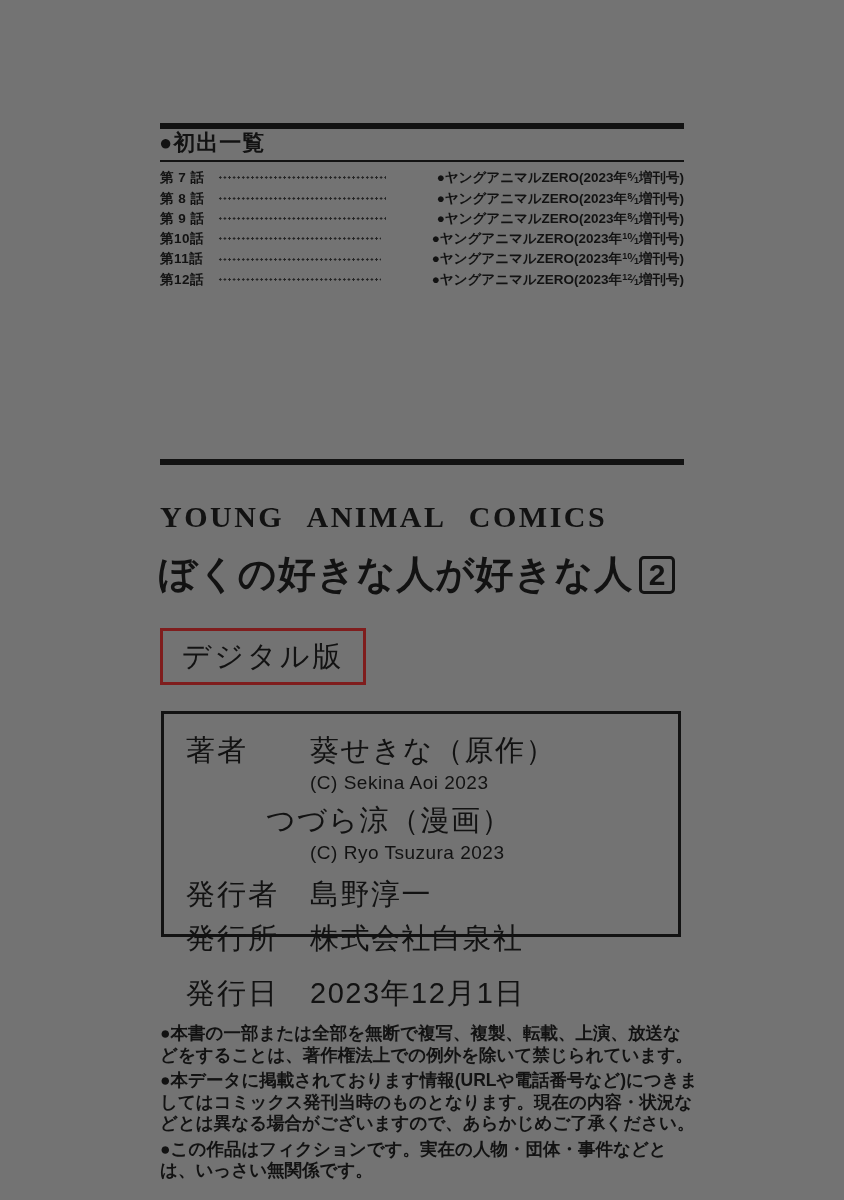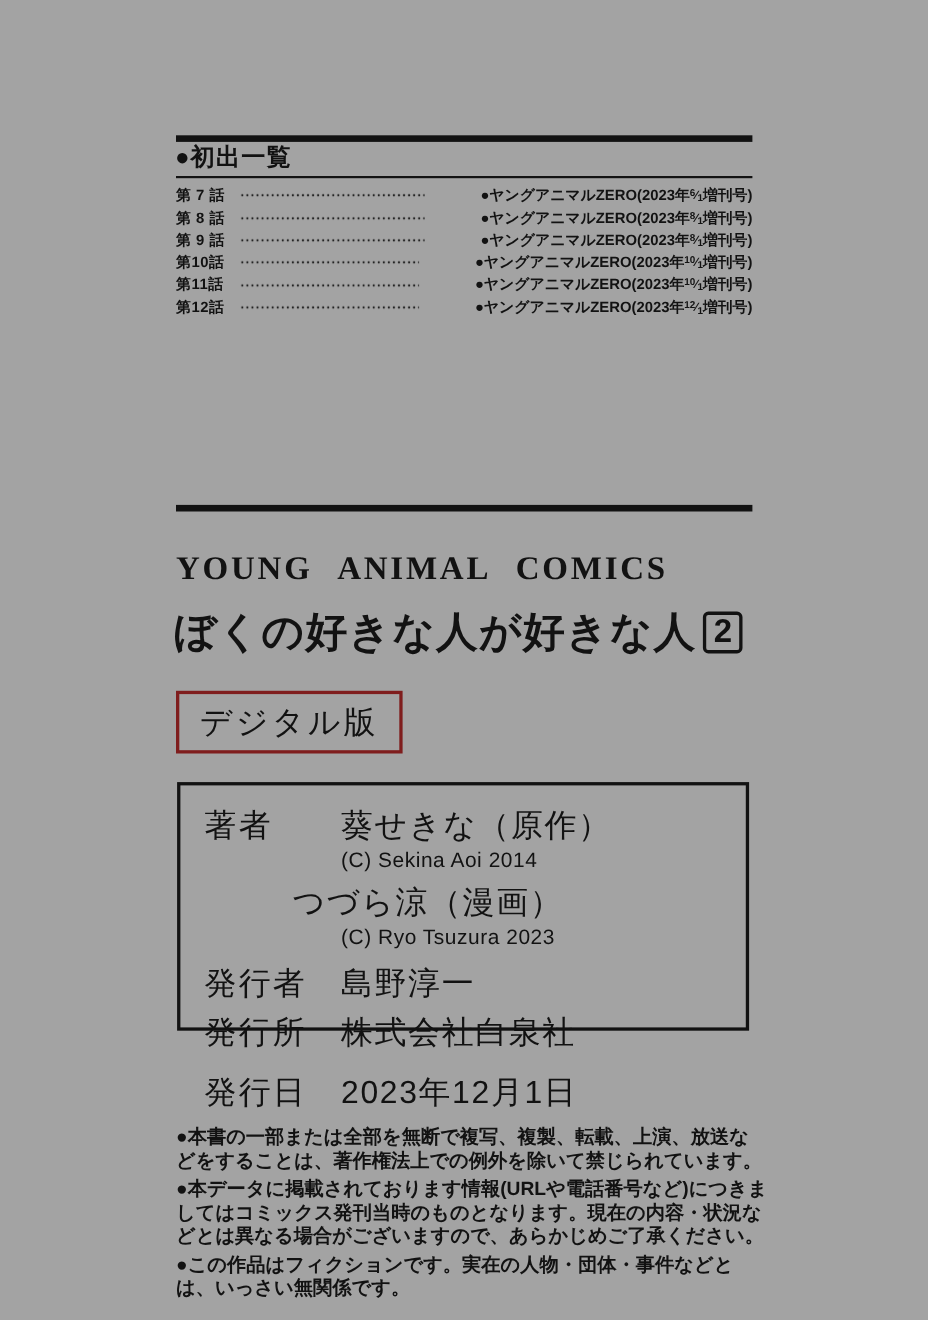--- a/index.html
+++ b/index.html
@@ -1,18 +1,18 @@
 <!DOCTYPE html>
 <html><head>
 <meta charset="utf-8">
 <style>
   * { box-sizing: border-box; }
   html,body { margin:0; padding:0; background:#fff; }
   .page {
-    position:relative; width:844px; height:1200px; background:#a3a3a3;
+    position:relative; width:844px; height:1200px; background:#737373;
     font-family:"Liberation Sans","DejaVu Sans",sans-serif; color:#121212;
     overflow:hidden;
   }
 
   
   .rule-thick { position:absolute; left:160px; width:524px; height:6px; background:#121212; }
   .rule-thin  { position:absolute; left:160px; width:524px; height:2px; background:#121212; }
 
   
   .fp-heading { position:absolute; left:159px; top:128px; margin:0;
@@ -113,21 +113,21 @@
 
   <div class="edition-box">
     <span>デジタル版</span>
   </div>
 
   <div class="pub-box">
     <div class="pub-row">
       <span class="pub-label">著者</span>
       <span class="pub-value">葵せきな（原作）</span>
     </div>
-    <div class="pub-sub">(C) Sekina Aoi 2014</div>
+    <div class="pub-sub">(C) Sekina Aoi 2023</div>
     <div class="pub-row artist-row">
       <span class="pub-value">つづら涼（漫画）</span>
     </div>
     <div class="pub-sub">(C) Ryo Tsuzura 2023</div>
     <div class="pub-row mt-publisher">
       <span class="pub-label">発行者</span>
       <span class="pub-value">島野淳一</span>
     </div>
     <div class="pub-row mt-house">
       <span class="pub-label">発行所</span>

